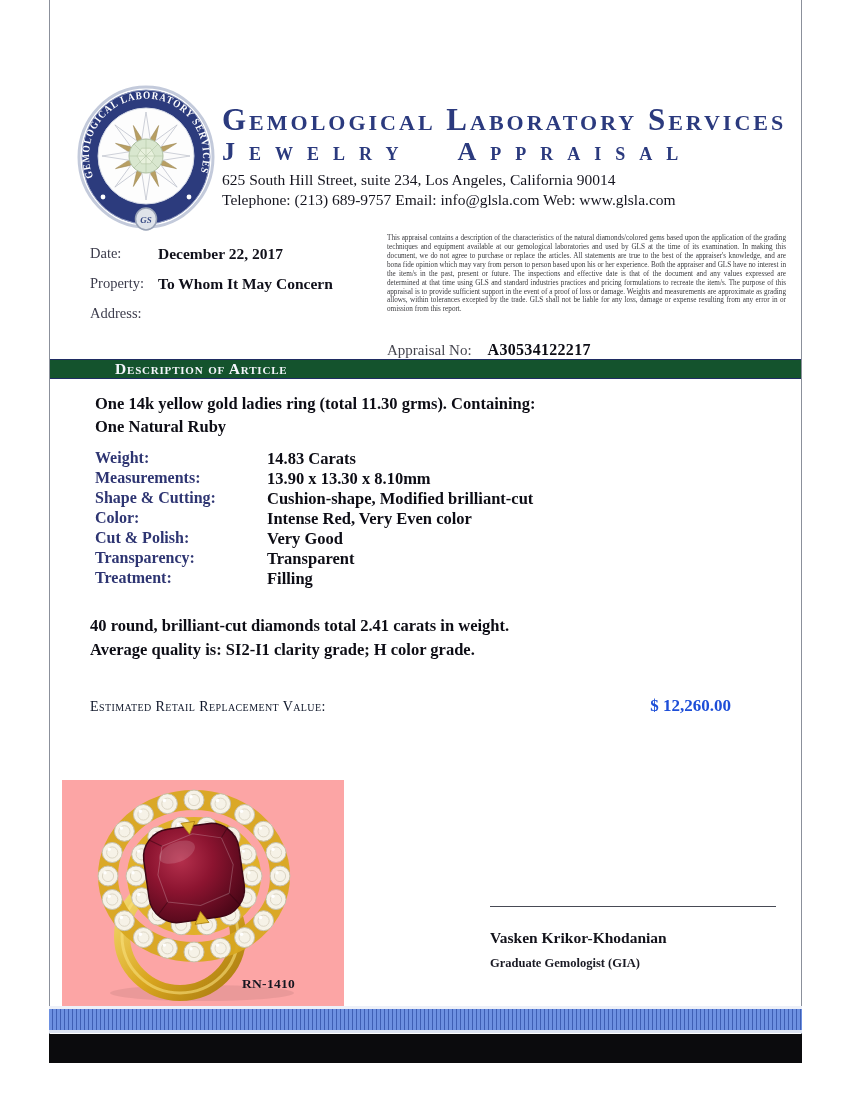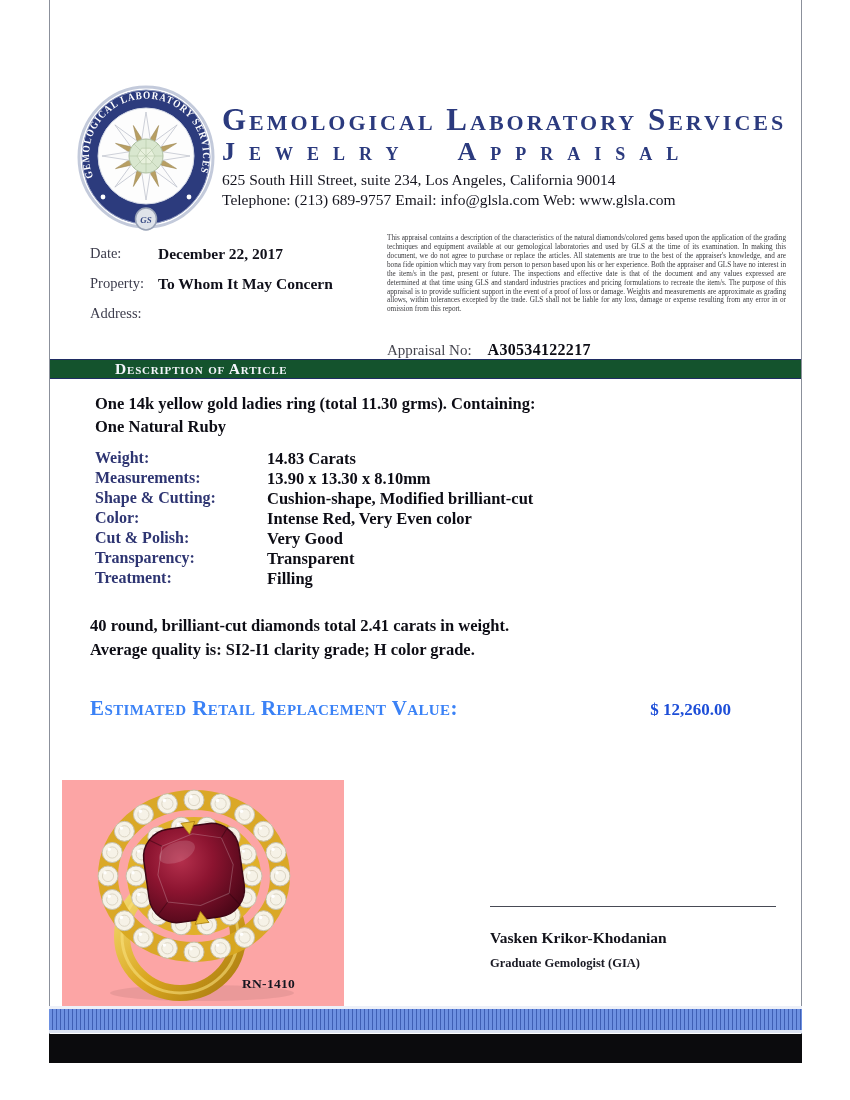--- a/index.html
+++ b/index.html
@@ -52,21 +52,21 @@
   }
 
   
   .description { position:absolute; left:95px; top:392px; font-size:16.5px; font-weight:bold; line-height:23px; color:#0d0d15; }
   .attrs { position:absolute; left:95px; top:449px; }
   .attr-row { display:flex; height:20px; }
   .attr-label { width:172px; font-size:16px; font-weight:bold; color:#2e3572; }
   .attr-value { font-size:16.5px; font-weight:bold; color:#0d0d15; white-space:nowrap; }
   .diamonds { position:absolute; left:90px; top:614px; font-size:16.5px; font-weight:bold; line-height:24px; color:#0d0d15; }
   .value-row { position:absolute; left:90px; top:696px; width:641px; display:flex; justify-content:space-between; align-items:baseline; }
-  .value-label { font-variant:small-caps; font-weight:bold; font-size:21px; letter-spacing:0.4px; color:#3b82f6; }
+  .value-label { font-variant:small-caps; font-weight:normal; font-size:14px; letter-spacing:0.4px; color:#0f172a; }
   .value-amount { font-size:17px; font-weight:bold; color:#1d4ed8; }
 
   
   .photo { position:absolute; left:62px; top:780px; width:282px; height:228px; background:#fca5a5; }
   .item-ref { position:absolute; left:180px; top:196px; font-size:13.5px; font-weight:bold; color:#161620; letter-spacing:0.3px; }
 
   
   .signature { position:absolute; left:490px; top:906px; width:286px; border-top:1.5px solid #474a55; padding-top:22px; }
   .sig-name { font-size:15.5px; font-weight:bold; color:#13131b; }
   .sig-title { font-size:12.5px; font-weight:bold; color:#1a1a24; margin-top:9px; }

